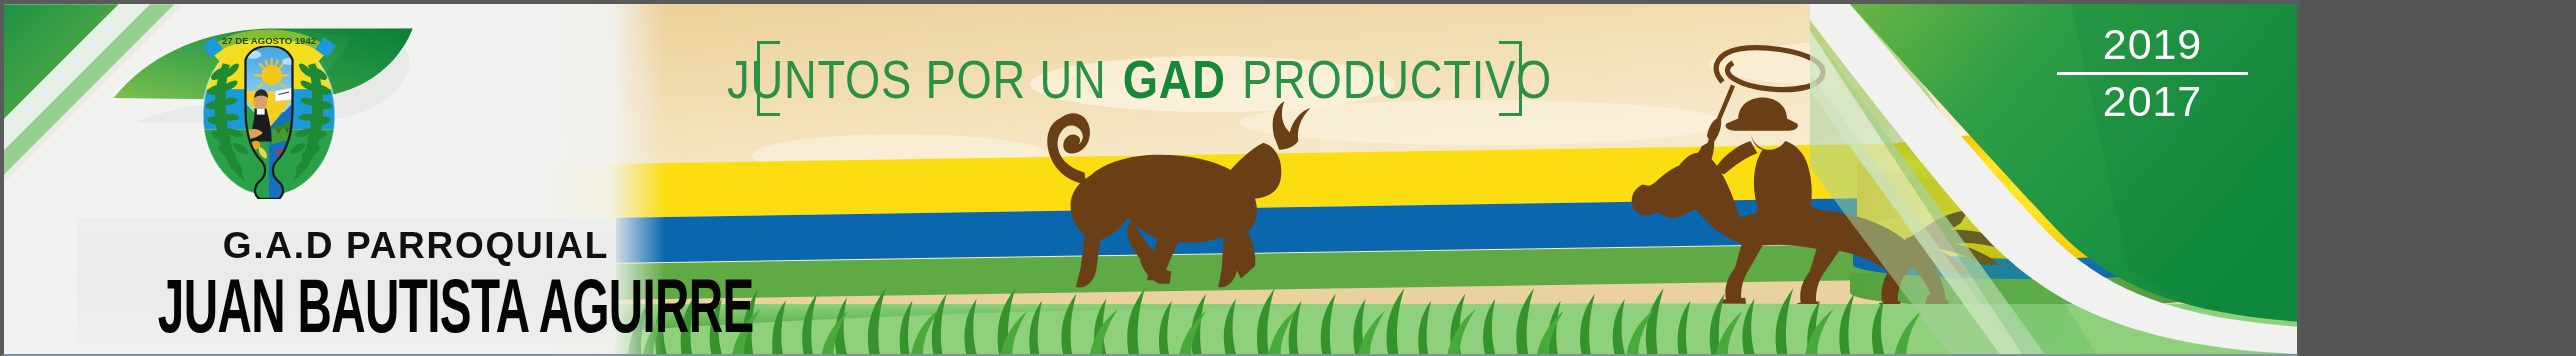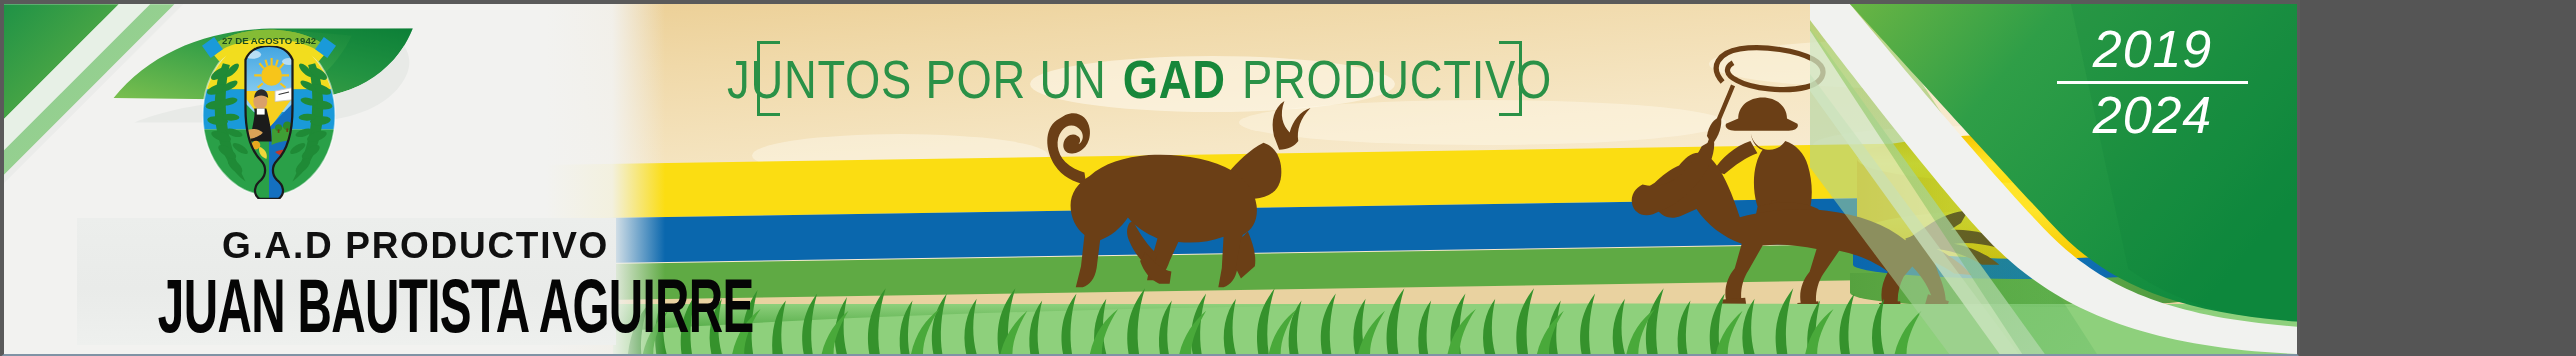--- a/index.html
+++ b/index.html
@@ -135,21 +135,21 @@
   #slogan-text .hl{font-weight:bold;color:#17873a;padding:0 3.5px;}
 
   
   #rightpanel{position:absolute;right:0;top:0;width:487px;height:100%;z-index:6;}
   #years{
     position:absolute;right:40px;top:19px;width:209px;
     text-align:center;color:#ffffff;z-index:9;
     font-family:"Liberation Sans", sans-serif;
     font-weight:normal;
   }
-  #years .yr{font-size:52px;line-height:1.02;letter-spacing:0.9px;font-style:italic;}
+  #years .yr{font-size:43px;line-height:1.02;letter-spacing:0.9px;}
   #years .rule{height:2.6px;background:#ffffff;margin:5.2px 8.7px;}
 </style>
 </head>
 <body>
 
 <div id="banner">
 
   <div id="scene">
     <div class="cloud c1"></div>
     <div class="cloud c2"></div>
@@ -481,21 +481,21 @@
           C70,46 80,40 93,40 Z"></path>
 
       <path d="M24,44 C52,14 134,14 162,44 L150,58 C126,34 60,34 36,58 Z" fill="#f2dd1e"></path>
       <path d="M24,44 C52,14 134,14 162,44 L156,51 C130,26 56,26 30,51 Z" fill="#2aa048" opacity=".55"></path>
       <path d="M16,40 L30,30 L40,44 L26,54 Z" fill="#1a9ad9"></path>
       <path d="M170,40 L156,30 L146,44 L160,54 Z" fill="#1a9ad9"></path>
       <text x="93" y="38" text-anchor="middle" font-family="Liberation Sans, sans-serif" font-size="11" font-weight="bold" fill="#1b4d1f">27 DE AGOSTO 1942</text>
     </svg>
 
     <div id="nameplate">
-      <div id="line-gad">G.A.D PRODUCTIVO</div>
+      <div id="line-gad">G.A.D PARROQUIAL</div>
       <div id="line-name">JUAN BAUTISTA AGUIRRE</div>
     </div>
   </div>
 
   <div id="slogan">
     <div class="brk brk-l"></div>
     <div class="brk brk-r"></div>
     <div id="slogan-text">
       <span class="w">JUNTOS POR UN</span>&nbsp;<span class="hl">GAD</span>&nbsp;<span class="w">PRODUCTIVO</span>
     </div>
@@ -522,17 +522,17 @@
          C380,402 286,356 216,288 C150,222 -14,0 -14,0 Z"></path>
 
     <path fill="url(#grp)" d="M46,0 L560,0 L560,372 C408,360 336,322 278,258 C214,188 46,0 46,0 Z"></path>
 
     <path fill="#0b7a37" opacity=".18" d="M300,0 L560,0 L560,372 C470,366 412,344 366,310 Z"></path>
   </svg>
 
   <div id="years">
     <div class="yr">2019</div>
     <div class="rule"></div>
-    <div class="yr">2024</div>
+    <div class="yr">2017</div>
   </div>
 
 </div>
 
 
 </body></html>

